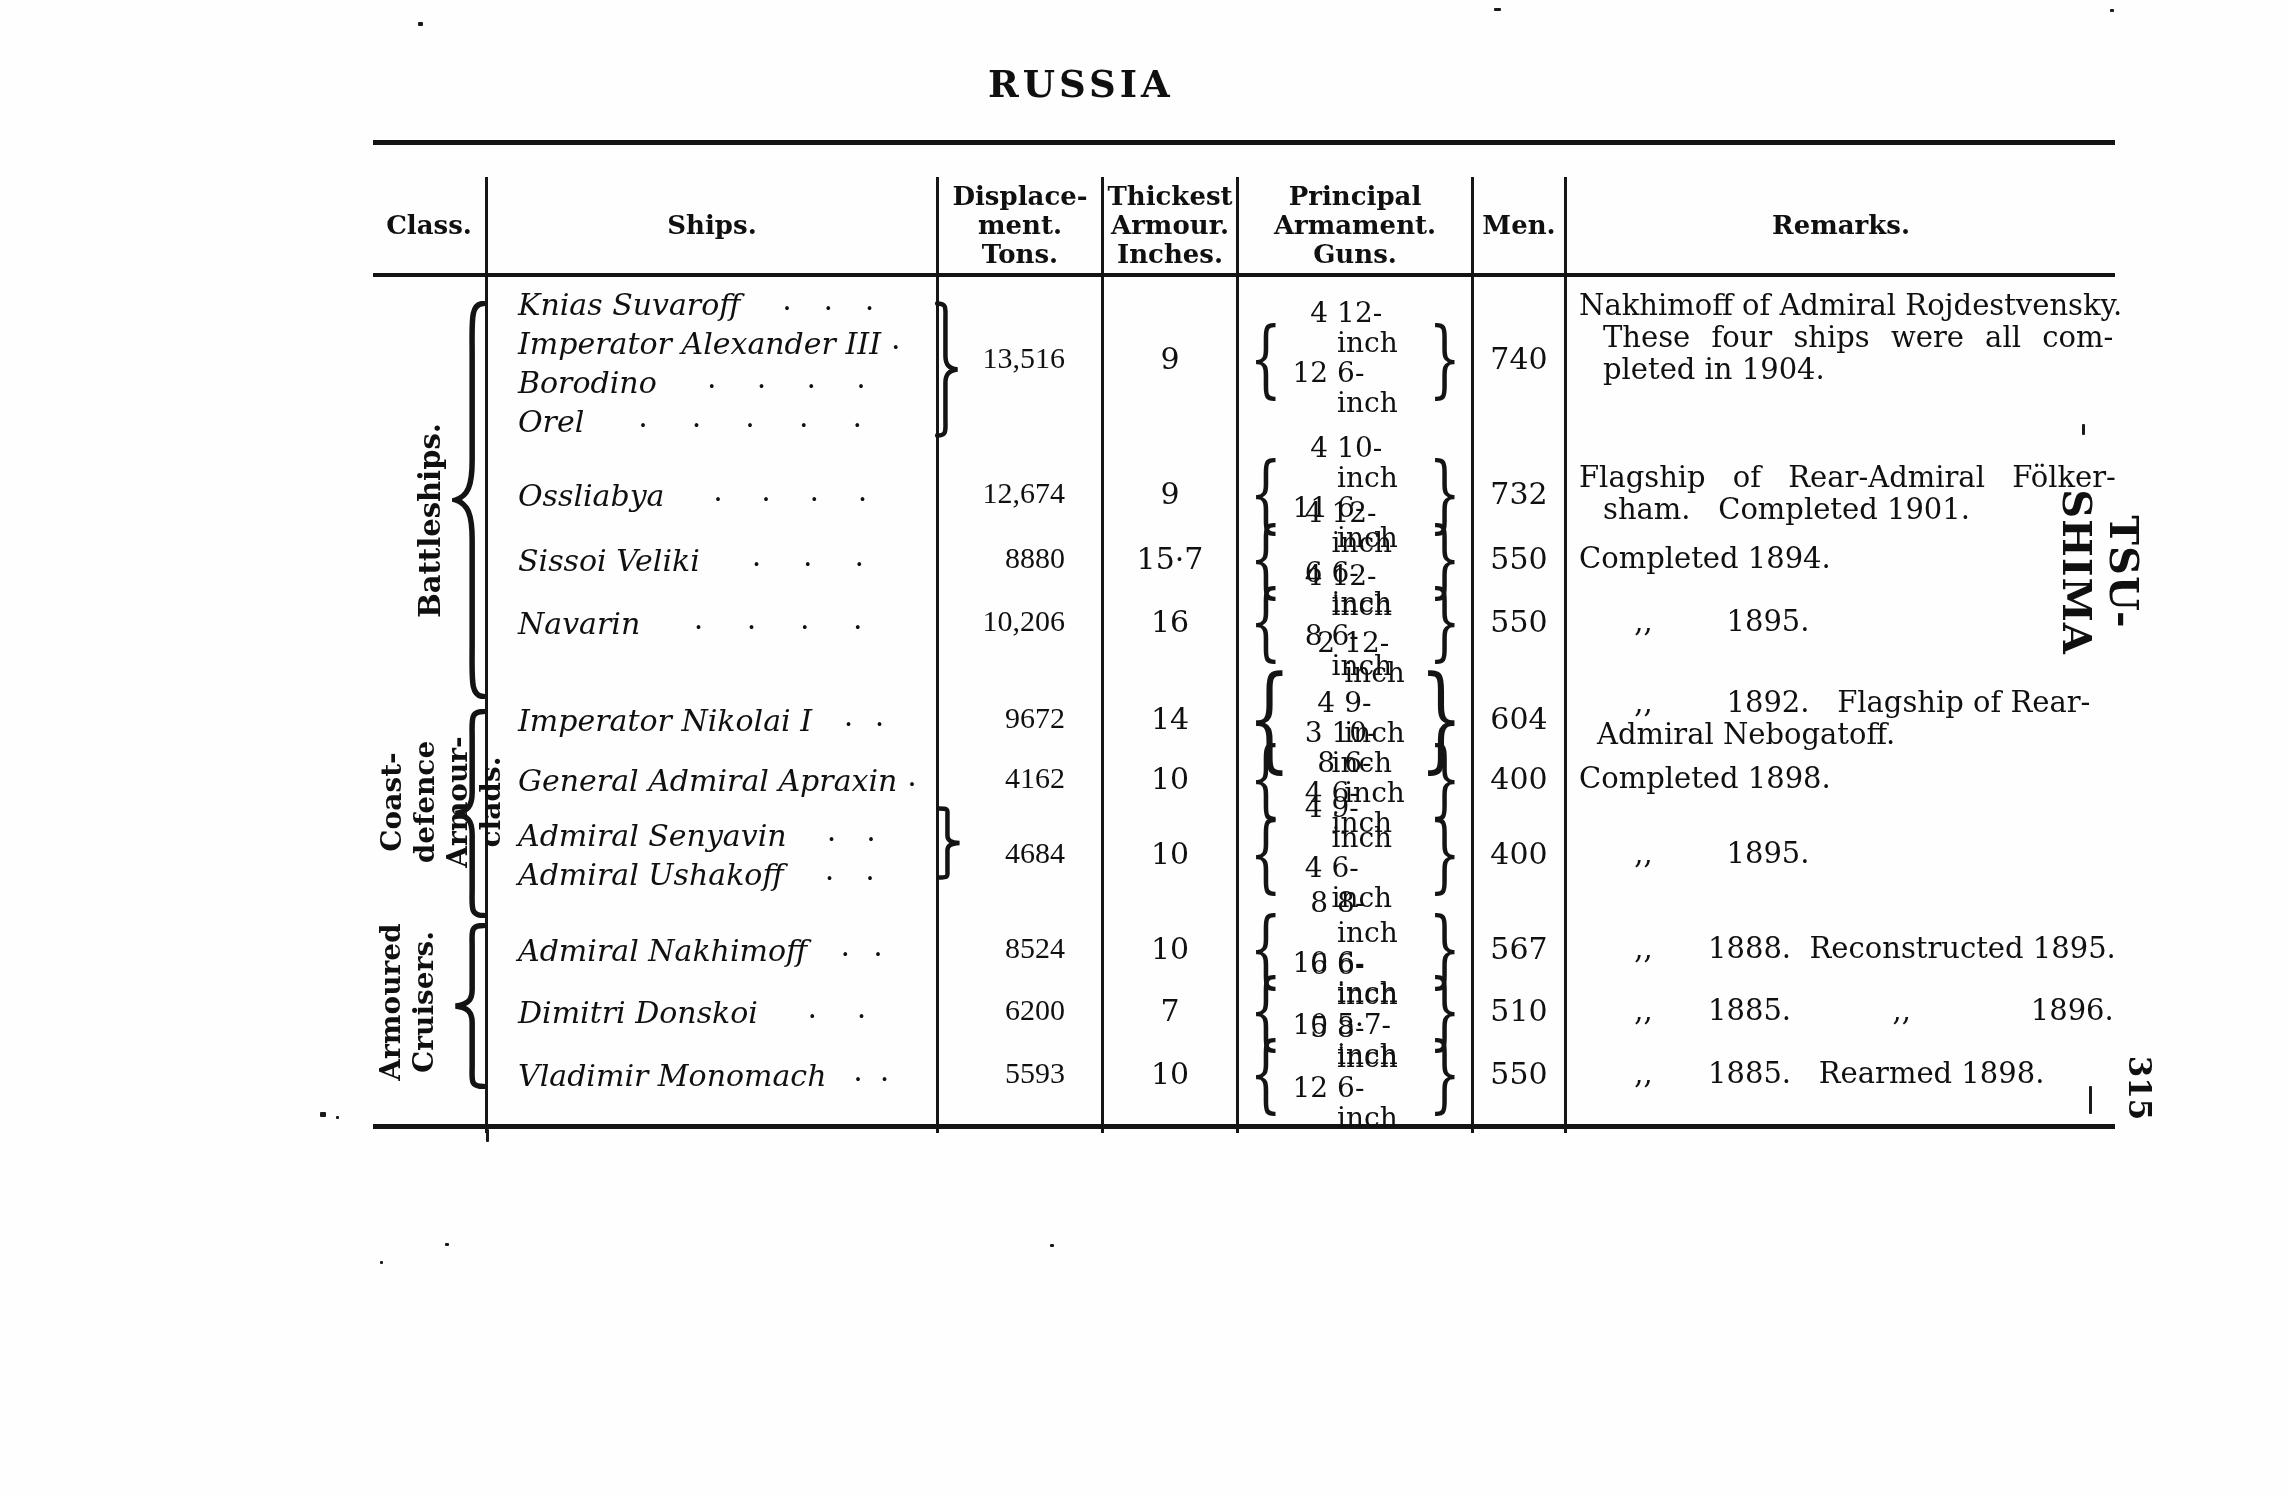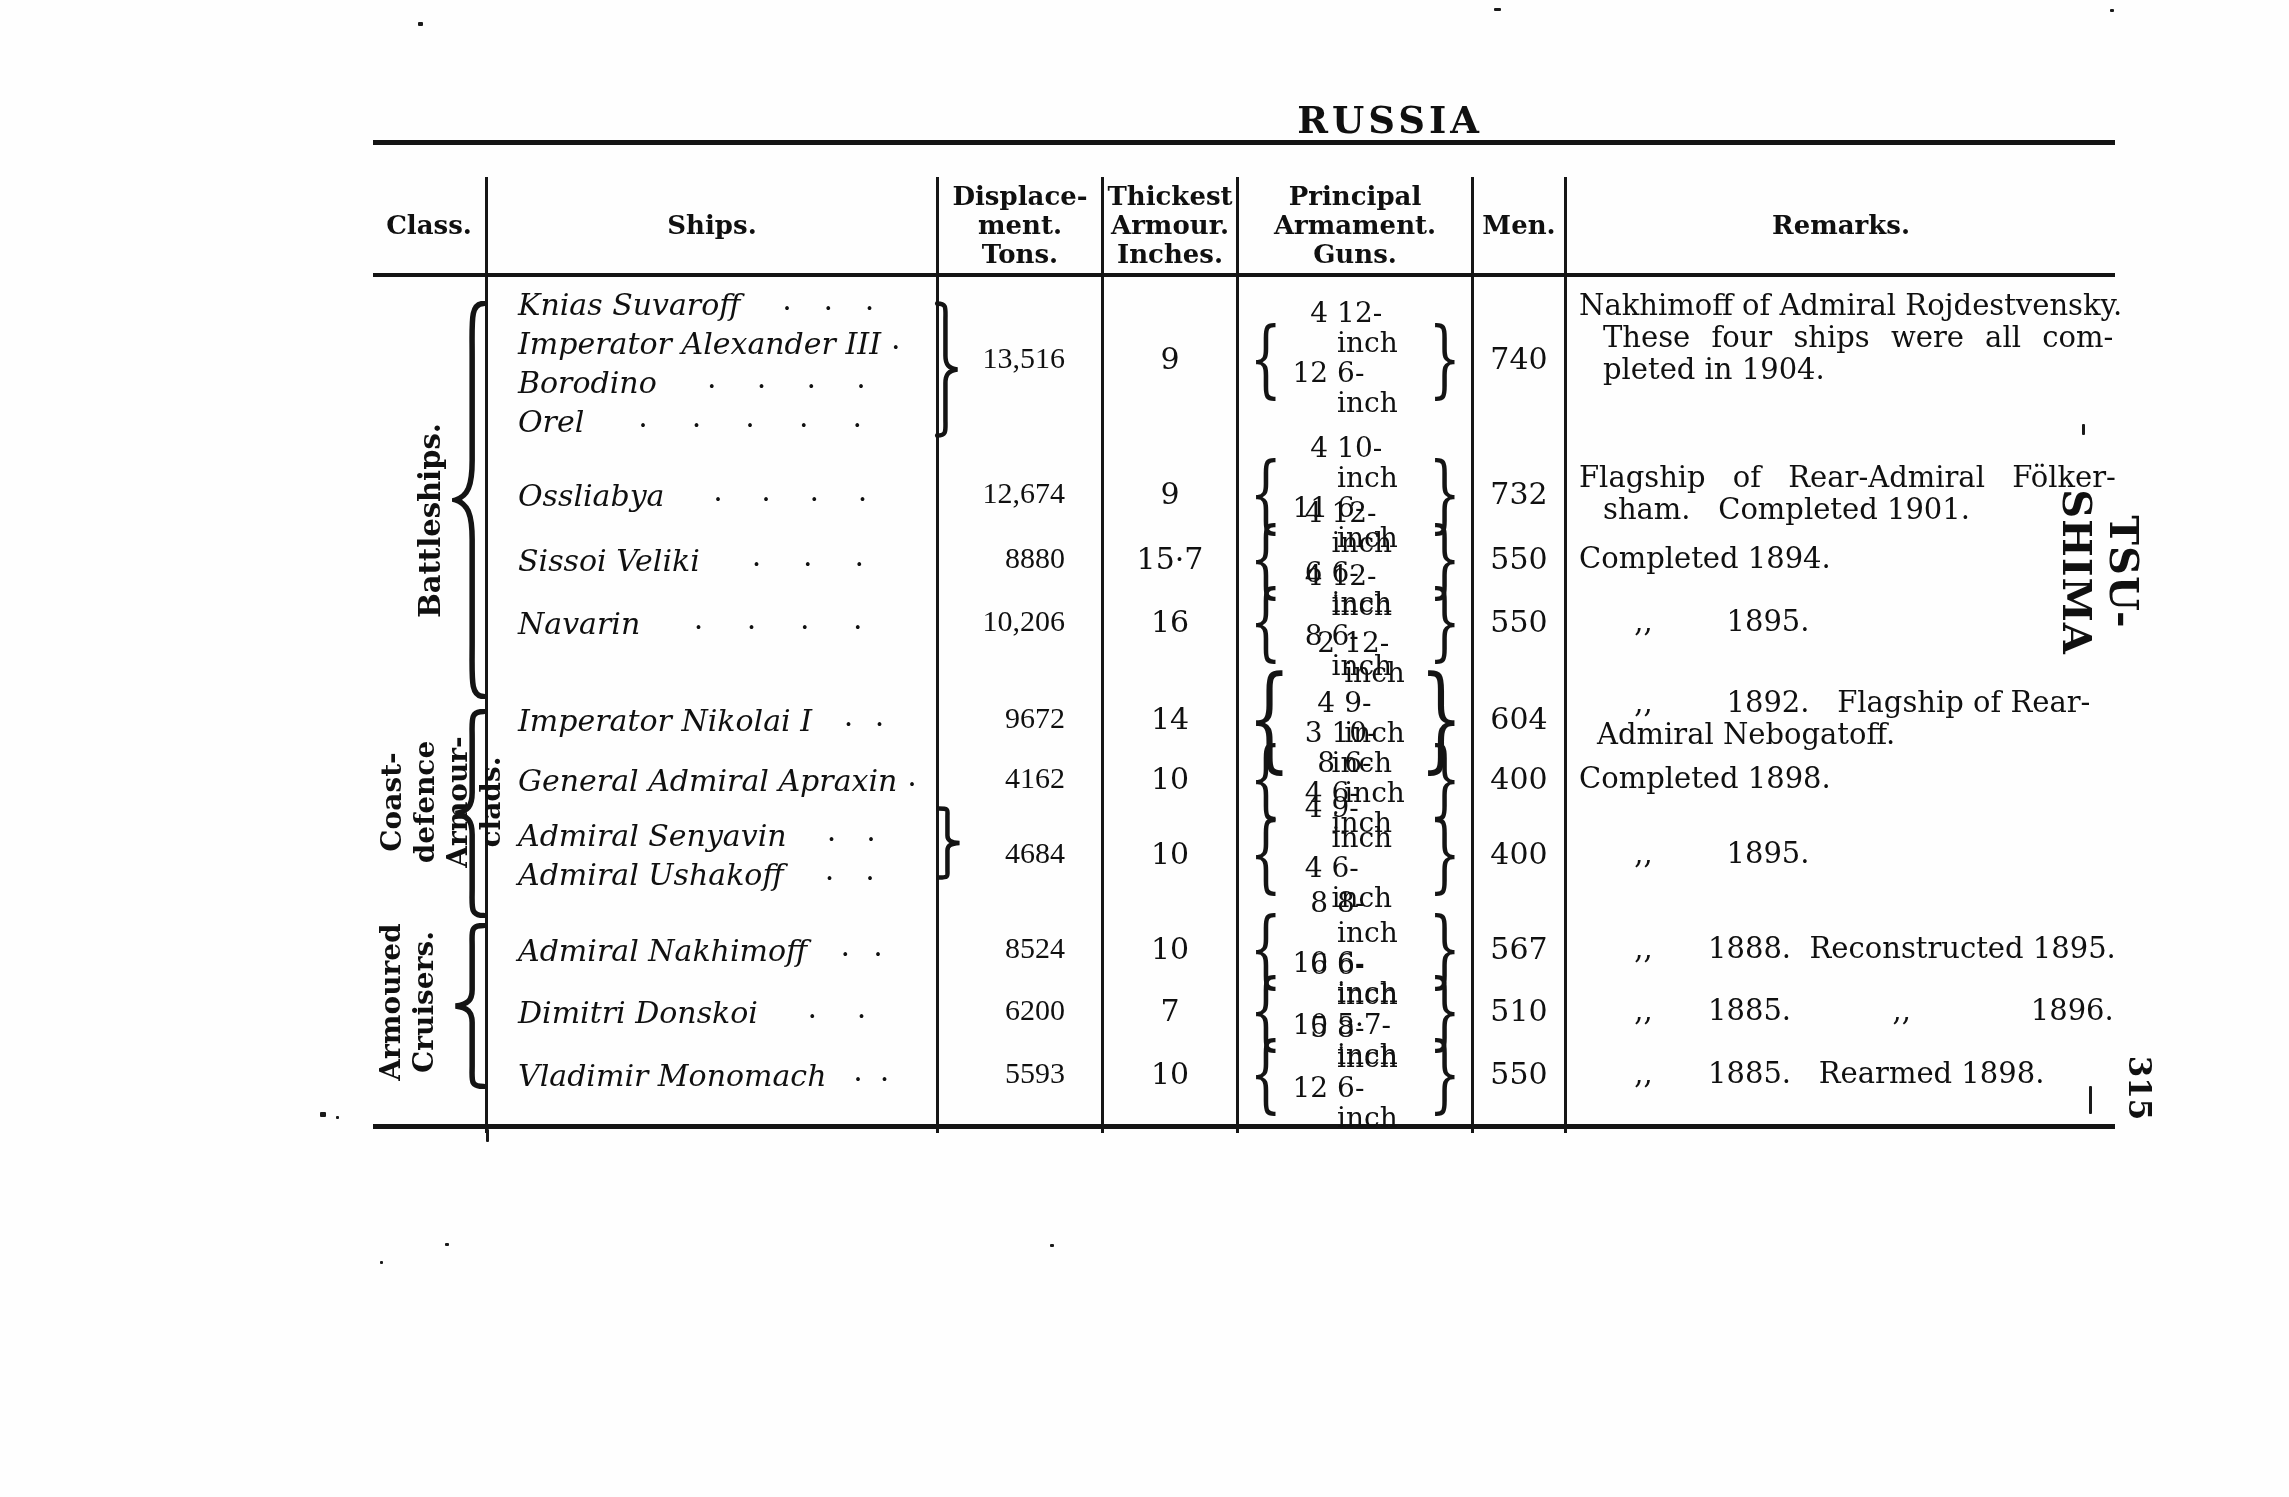--- a/index.html
+++ b/index.html
@@ -1,19 +1,19 @@
 <!DOCTYPE html>
 <html><head>
 <meta charset="utf-8">
 <style>
   html,body{margin:0;padding:0;background:#ffffff;}
   .canvas{position:relative;width:2289px;height:1497px;background:#fefefe;overflow:hidden;
           font-family:"DejaVu Serif","Liberation Serif",serif;color:#101010;}
-  .title{position:absolute;left:1083px;top:62px;width:400px;text-align:right;
-         font-size:37px;font-weight:bold;letter-spacing:4px;margin-top:36px;}
+  .title{position:absolute;left:988px;top:62px;width:400px;text-align:left;
+         font-size:37px;font-weight:bold;letter-spacing:4px;}
   
   .table{position:absolute;left:373px;top:140px;width:1742px;
          border-top:5px solid #141414;border-bottom:5px solid #141414;box-sizing:border-box;}
   .thead,.trow{display:grid;grid-template-columns:115px 451px 165px 135px 235px 93px 1fr;}
   .thead{height:132px;border-bottom:4px solid #141414;box-sizing:border-box;}
   .hc{display:flex;flex-direction:column;justify-content:center;text-align:center;
       font-weight:bold;font-size:26px;line-height:29px;white-space:pre-line;box-sizing:border-box;margin-top:32px;}
   .vline{border-right:3px solid #161616;}
   .cell{box-sizing:border-box;display:flex;flex-direction:column;justify-content:center;}
   .ships-cell{padding-left:30px;}

